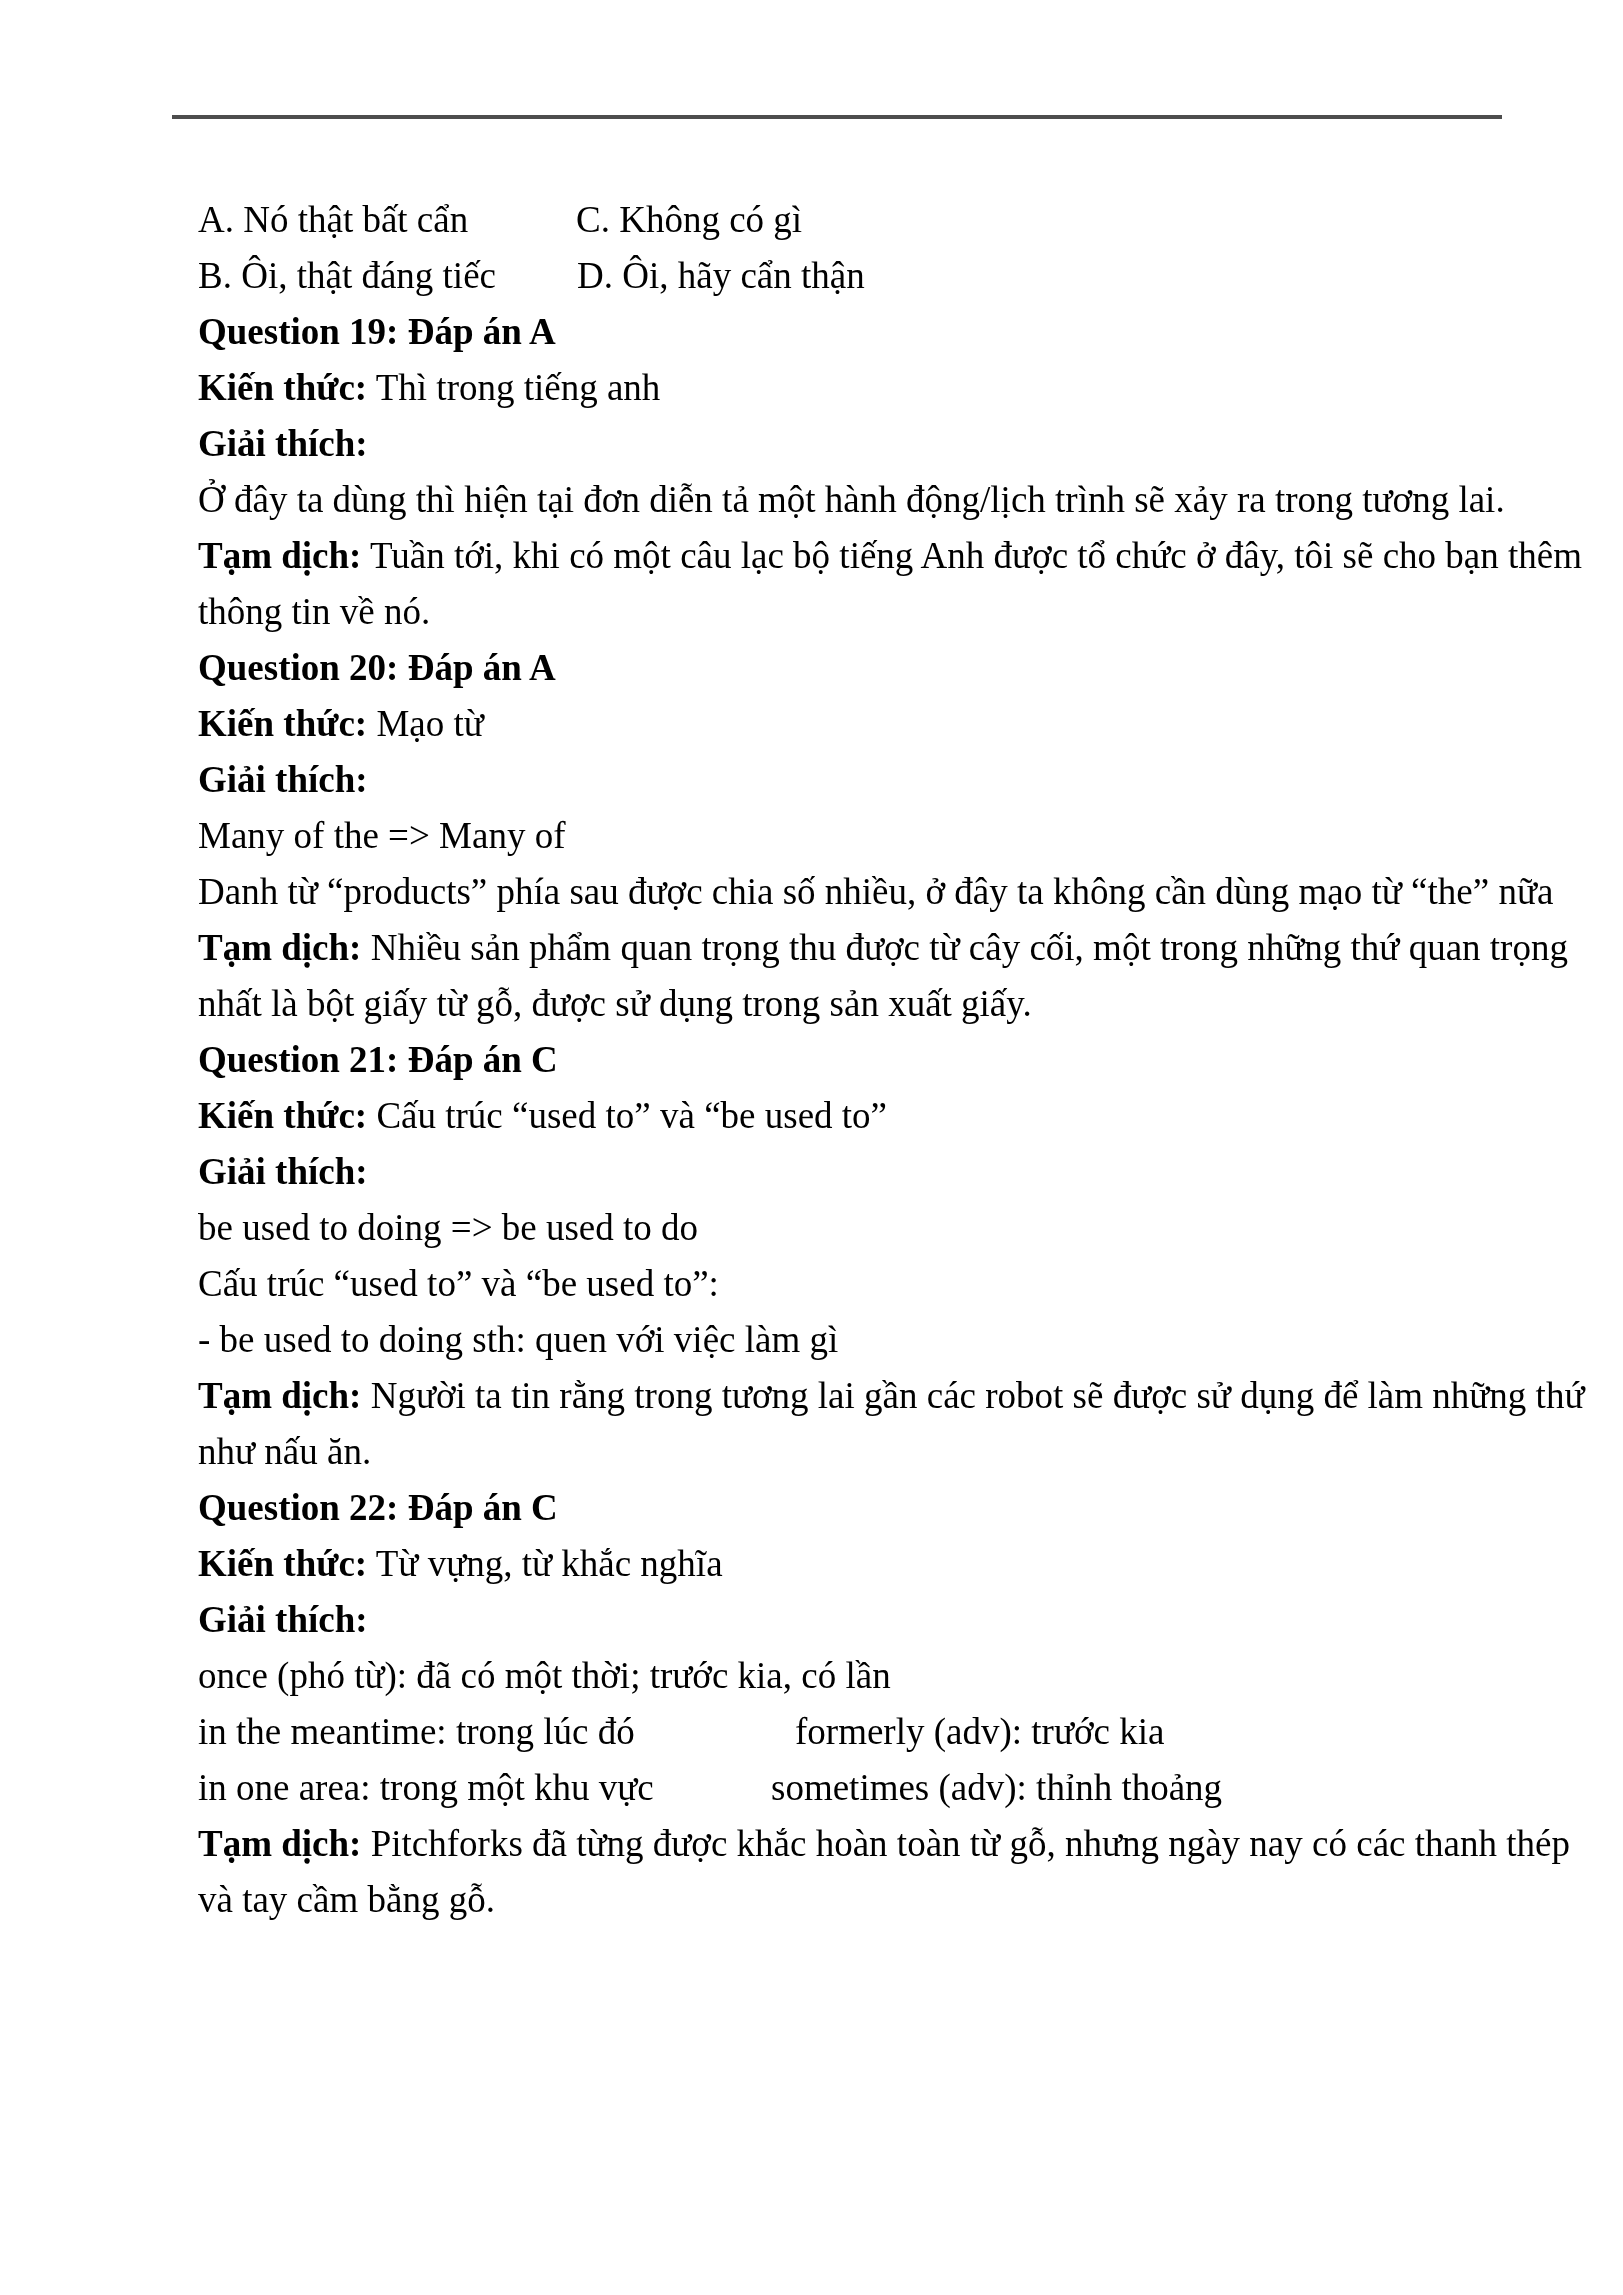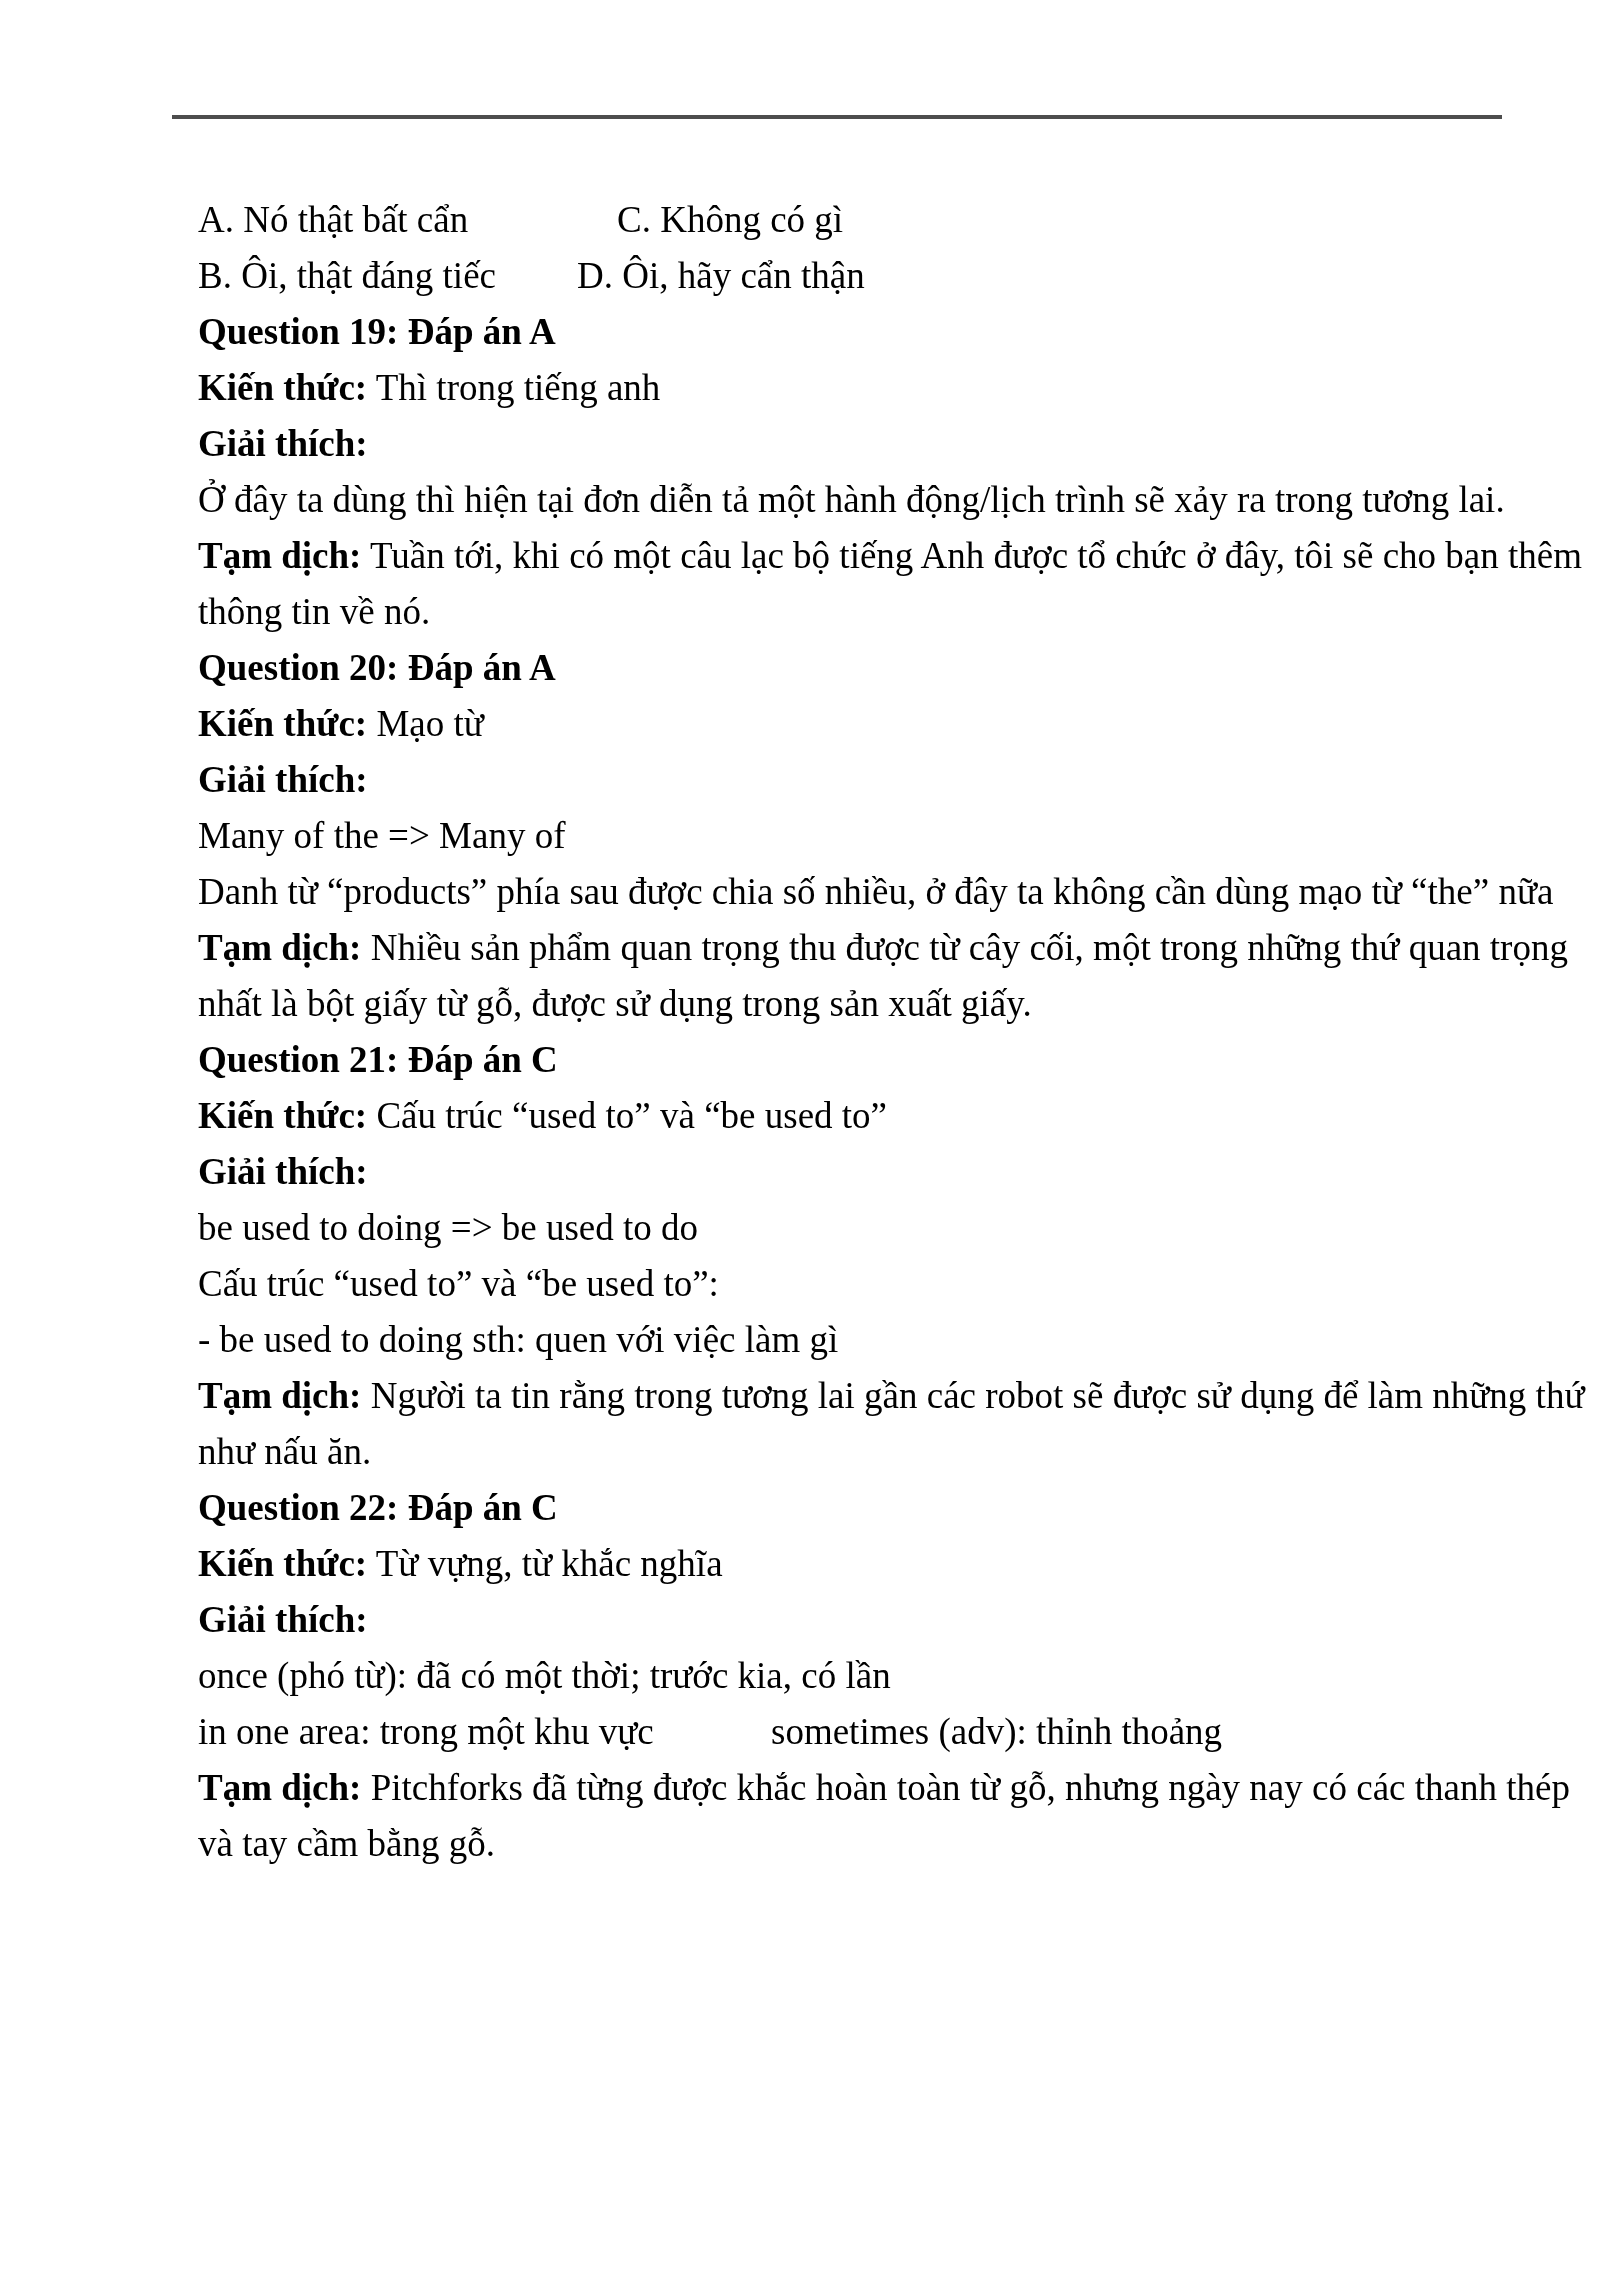--- a/index.html
+++ b/index.html
@@ -49,21 +49,21 @@
     top: 0;
     display: inline-block;
   }
 </style>
 </head>
 <body>
 
 <div class="page">
   <div class="header-rule"></div>
   <div class="content">
-      <div class="line"><span class="seg">A. Nó thật bất cẩn</span><span class="seg abs" style="left: 419px;">C. Không có gì</span></div>
+      <div class="line"><span class="seg">A. Nó thật bất cẩn</span><span class="seg abs" style="left: 378px;">C. Không có gì</span></div>
       <div class="line"><span class="seg">B. Ôi, thật đáng tiếc</span><span class="seg abs" style="left: 379px;">D. Ôi, hãy cẩn thận</span></div>
       <div class="line"><span class="seg bold">Question 19: Đáp án A</span></div>
       <div class="line"><span class="seg bold">Kiến thức:</span><span class="seg"> Thì trong tiếng anh</span></div>
       <div class="line"><span class="seg bold">Giải thích:</span></div>
       <div class="line"><span class="seg">Ở đây ta dùng thì hiện tại đơn diễn tả một hành động/lịch trình sẽ xảy ra trong tương lai.</span></div>
       <div class="line"><span class="seg bold">Tạm dịch:</span><span class="seg"> Tuần tới, khi có một câu lạc bộ tiếng Anh được tổ chức ở đây, tôi sẽ cho bạn thêm</span></div>
       <div class="line"><span class="seg">thông tin về nó.</span></div>
       <div class="line"><span class="seg bold">Question 20: Đáp án A</span></div>
       <div class="line"><span class="seg bold">Kiến thức:</span><span class="seg"> Mạo từ</span></div>
       <div class="line"><span class="seg bold">Giải thích:</span></div>
@@ -76,18 +76,19 @@
       <div class="line"><span class="seg bold">Giải thích:</span></div>
       <div class="line"><span class="seg">be used to doing =&gt; be used to do</span></div>
       <div class="line"><span class="seg">Cấu trúc “used to” và “be used to”:</span></div>
       <div class="line"><span class="seg">- be used to doing sth: quen với việc làm gì</span></div>
       <div class="line"><span class="seg bold">Tạm dịch:</span><span class="seg"> Người ta tin rằng trong tương lai gần các robot sẽ được sử dụng để làm những thứ</span></div>
       <div class="line"><span class="seg">như nấu ăn.</span></div>
       <div class="line"><span class="seg bold">Question 22: Đáp án C</span></div>
       <div class="line"><span class="seg bold">Kiến thức:</span><span class="seg"> Từ vựng, từ khắc nghĩa</span></div>
       <div class="line"><span class="seg bold">Giải thích:</span></div>
       <div class="line"><span class="seg">once (phó từ): đã có một thời; trước kia, có lần</span></div>
+      <div class="line"><span class="seg">in the meantime: trong lúc đó</span><span class="seg abs" style="left: 597px;">formerly (adv): trước kia</span></div>
       <div class="line"><span class="seg">in one area: trong một khu vực</span><span class="seg abs" style="left: 573px;">sometimes (adv): thỉnh thoảng</span></div>
       <div class="line"><span class="seg bold">Tạm dịch:</span><span class="seg"> Pitchforks đã từng được khắc hoàn toàn từ gỗ, nhưng ngày nay có các thanh thép</span></div>
       <div class="line"><span class="seg">và tay cầm bằng gỗ.</span></div>
     </div>
 </div>
 
 
 </body></html>

